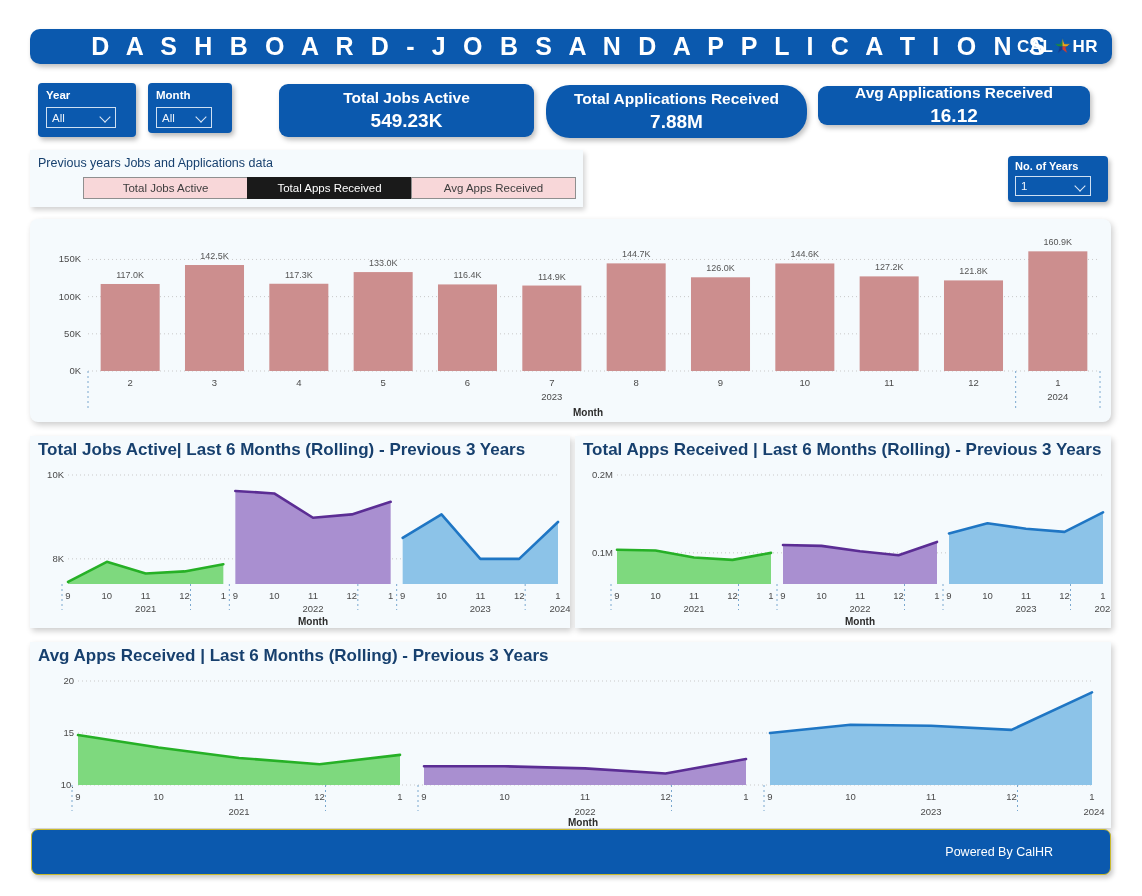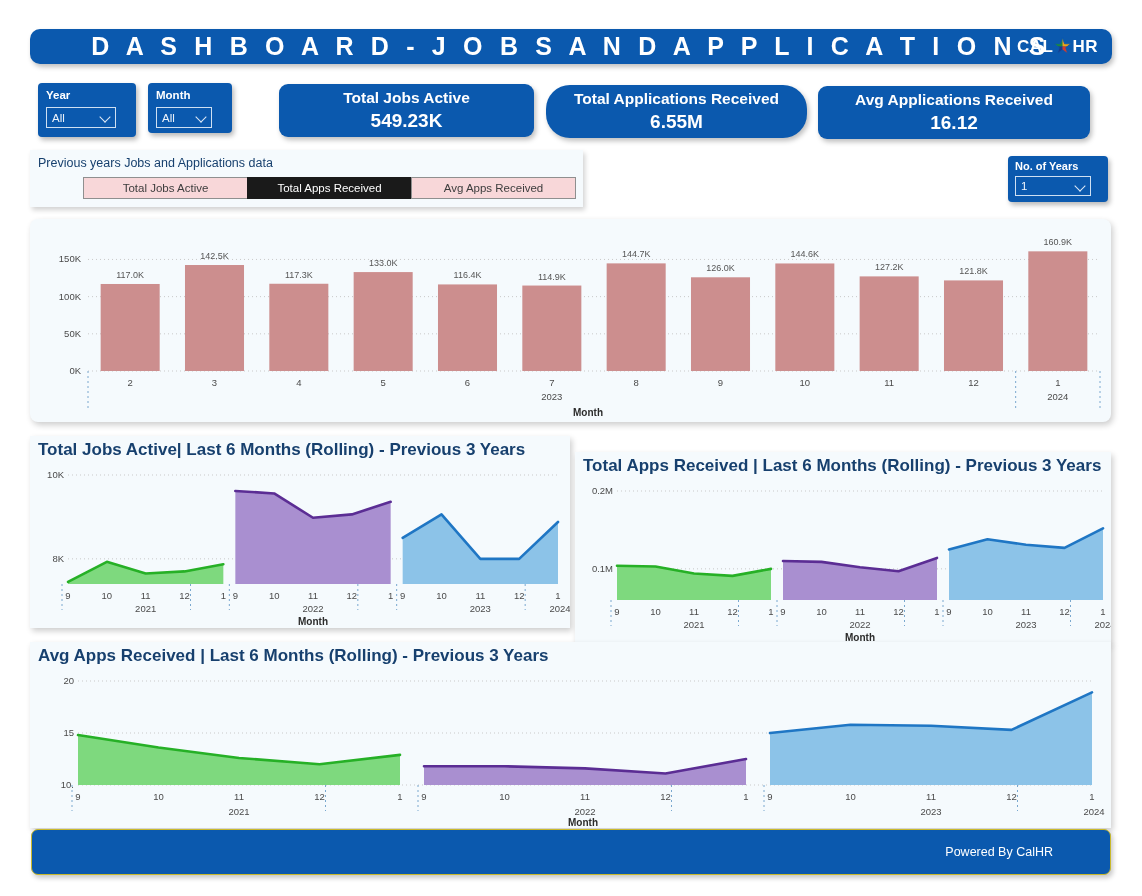--- a/index.html
+++ b/index.html
@@ -132,21 +132,21 @@
     white-space: nowrap;
   }
   .kpi-value {
     font-size: 19px;
     font-weight: bold;
     line-height: 24px;
     margin-top: 1px;
   }
   #kpi-jobs   { left: 279px; top: 84px;  width: 255px; height: 53px; }
   #kpi-apps   { left: 546px; top: 85px;  width: 261px; height: 53px; border-radius: 24px; }
-  #kpi-avg    { left: 818px; top: 86px;  width: 272px; height: 53px; }
+  #kpi-avg    { left: 818px; top: 86px;  width: 272px; height: 39px; }
 
   
   .tab-panel {
     position: absolute;
     left: 30px; top: 150px;
     width: 553px; height: 57px;
     background: #F5FAFD;
     box-shadow: 2px 3px 5px rgba(0,0,0,0.18);
   }
   .tab-panel-title {
@@ -183,21 +183,21 @@
   
   .vcard {
     position: absolute;
     background: #F5FAFD;
     box-shadow: 2px 3px 6px rgba(0,0,0,0.20);
     box-sizing: border-box;
     overflow: hidden;
   }
   #card-bar     { left: 30px;  top: 219px; width: 1081px; height: 203px; border-radius: 8px;}
   #card-jobs    { left: 30px;  top: 436px; width: 540px;  height: 192px; }
-  #card-apps    { left: 575px; top: 436px; width: 536px;  height: 192px; margin-top: 16px; }
+  #card-apps    { left: 575px; top: 436px; width: 536px;  height: 192px; }
   #card-avg     { left: 30px;  top: 642px; width: 1081px; height: 186px; }
 
   .vcard-title {
     color: #17406E;
     font-size: 17px;
     font-weight: bold;
     padding: 6px 12px 0 8px;
     line-height: 15px;
     white-space: nowrap;
   }
@@ -283,21 +283,21 @@
       <span class="chev"></span>
     </div>
   </div>
 
   <div class="kpi" id="kpi-jobs">
     <div class="kpi-label">Total Jobs Active</div>
     <div class="kpi-value">549.23K</div>
   </div>
   <div class="kpi" id="kpi-apps">
     <div class="kpi-label">Total Applications Received</div>
-    <div class="kpi-value">6.55M</div>
+    <div class="kpi-value">7.88M</div>
   </div>
   <div class="kpi" id="kpi-avg">
     <div class="kpi-label">Avg Applications Received</div>
     <div class="kpi-value">16.12</div>
   </div>
 
   <div class="tab-panel">
     <div class="tab-panel-title">Previous years Jobs and Applications data</div>
     <div class="tab-row">
       <div class="tab-btn inactive">Total Jobs Active</div>

